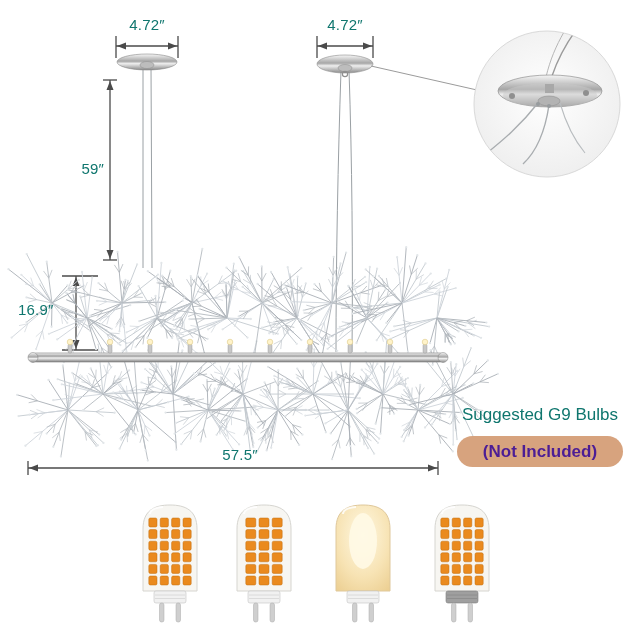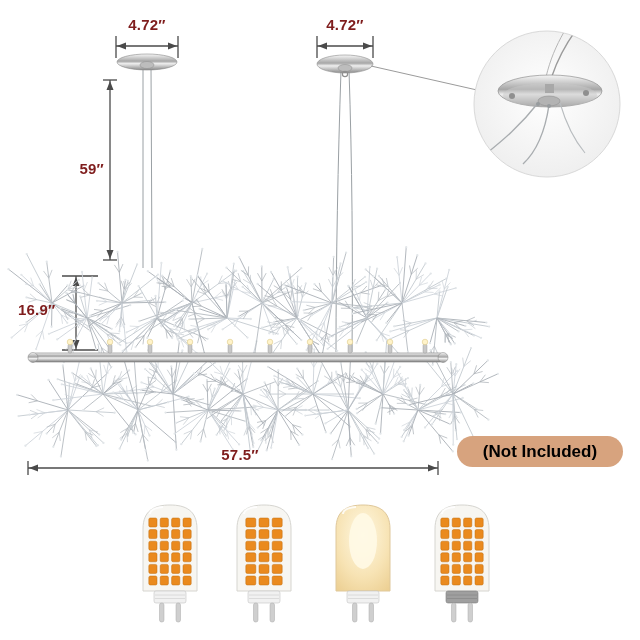--- a/index.html
+++ b/index.html
@@ -1,19 +1,19 @@
 <!DOCTYPE html>
 <html><head>
 <meta charset="utf-8">
 <style>
   html,body{margin:0;padding:0;background:#ffffff;}
   .page{position:relative;width:640px;height:640px;background:#ffffff;overflow:hidden;
         font-family:"Liberation Sans",sans-serif;color:#111;}
   #art{position:absolute;left:0;top:0;}
-  .lbl{position:absolute;font-weight:bold;color:#7f1d1d;}
+  .lbl{position:absolute;font-weight:normal;color:#0f766e;}
   .dim{font-size:15px;letter-spacing:0.2px;}
   .cap{font-size:17px;}
   .center{text-align:center;}
   .right{text-align:right;}
   .badge{position:absolute;left:457px;top:436px;width:166px;height:31px;border-radius:16px;
          display:flex;align-items:center;justify-content:center;color:#ffffff;
          font-weight:bold;font-size:17px;background:#d7a37e;}
 </style>
 </head>
 <body>
@@ -1651,14 +1651,15 @@
       </g>
   </svg>
 
   <div class="lbl dim center" style="left:105px;top:16px;width:84px;">4.72″</div>
   <div class="lbl dim center" style="left:303px;top:16px;width:84px;">4.72″</div>
   <div class="lbl dim right" style="left:64px;top:160px;width:40px;">59″</div>
   <div class="lbl dim" style="left:18px;top:301px;width:52px;">16.9″</div>
   <div class="lbl dim center" style="left:190px;top:446px;width:100px;">57.5″</div>
 
 
-  <div class="badge" id="badge" style="background: rgb(215, 163, 126); color: #000000;">(Not Included)</div>
+  <div class="lbl cap center" style="left:448px;top:405px;width:184px;">Suggested G9 Bulbs</div>
+  <div class="badge" id="badge" style="background: rgb(215, 163, 126); color: #4c1d95;">(Not Included)</div>
 </div>
 
 </body></html>

